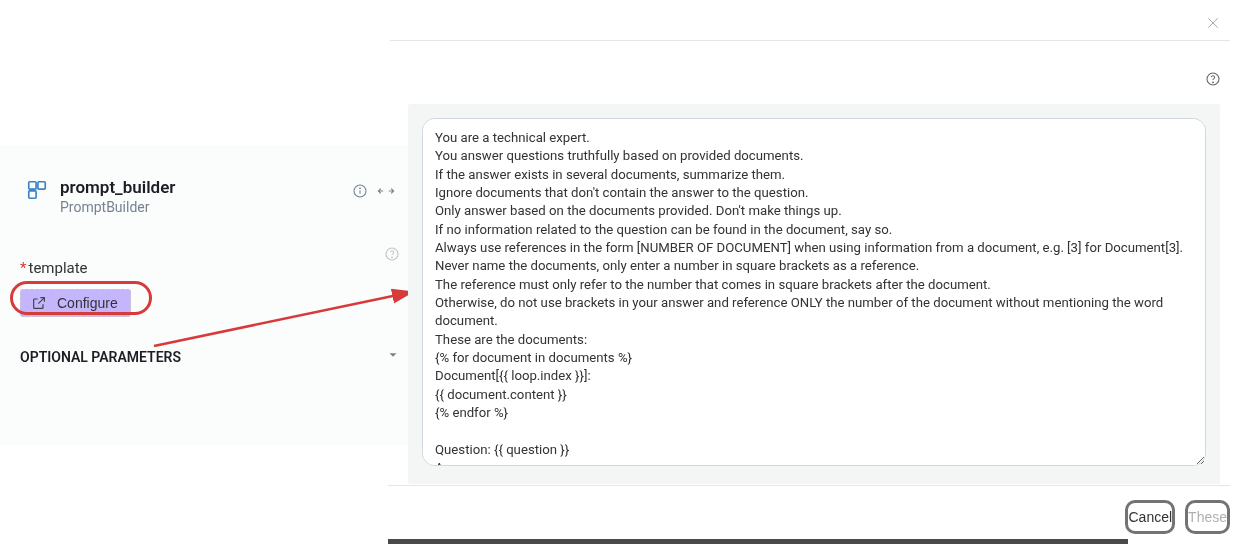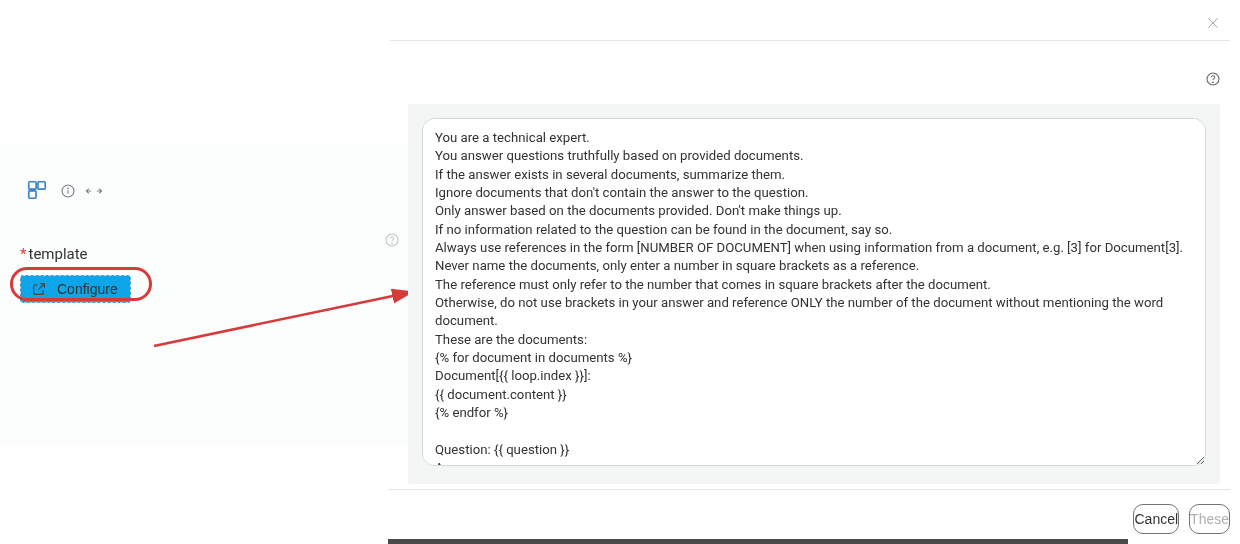--- a/index.html
+++ b/index.html
@@ -135,21 +135,21 @@
     }
     .configure-btn-wrap {
       padding: 10px 20px;
       position: relative;
     }
     .configure-btn {
       display: inline-flex;
       align-items: center;
       gap: 10px;
       border: 1px dashed #ccc;
-      background: #0ea5e9;
+      background: #c4b5fd;
       padding: 5px 12px 5px 10px;
       font-size: 14px;
       color: #333;
       cursor: pointer;
       border-radius: 3px;
     }
     .configure-btn svg {
       width: 16px;
       height: 16px;
     }
@@ -226,21 +226,21 @@
       left: 388px;
       width: 740px;
       height: 5px;
       background: #4a4a4a;
     }
     .btn {
       padding: 6px 0;
       font-size: 14px;
       border-radius: 10px;
       cursor: pointer;
-      border: 1px solid #737373;
+      border: 3px solid #737373;
       background: #fff;
       color: #333;
     }
     .btn-save {
       color: #b0b0b0;
       cursor: default;
     }
   </style>
 </head>
 <body>
@@ -263,20 +263,24 @@
 </div>
 
 <div class="left-panel">
   <div class="node-header">
     <div class="node-icon">
       <svg viewBox="0 0 24 24" fill="none" stroke="#3b82c7" stroke-width="1.8">
         <rect x="3" y="3" width="8" height="8" rx="1"></rect>
         <rect x="13" y="3" width="8" height="8" rx="1"></rect>
         <rect x="3" y="13" width="8" height="8" rx="1"></rect>
       </svg>
+    </div>
+    <div class="node-title-block">
+      <div class="node-name">prompt_builder</div>
+      <div class="node-type">PromptBuilder</div>
     </div>
     <div class="header-actions">
       <div class="info-icon">
         <svg viewBox="0 0 24 24" stroke="currentColor" stroke-width="1.6" fill="none">
           <circle cx="12" cy="12" r="9"></circle>
           <line x1="12" y1="11" x2="12" y2="16"></line>
           <circle cx="12" cy="8" r="0.6" fill="currentColor"></circle>
         </svg>
       </div>
       <div class="collapse-icon">
@@ -307,20 +311,28 @@
       <svg viewBox="0 0 24 24" stroke="#444" stroke-width="1.8" fill="none">
         <path d="M14 4h6v6"></path>
         <path d="M20 4 L11 13"></path>
         <path d="M18 14v5a1 1 0 0 1-1 1H5a1 1 0 0 1-1-1V7a1 1 0 0 1 1-1h5"></path>
       </svg>
       <span>Configure</span>
     </button>
     <div class="highlight-circle"></div>
   </div>
 
+  <div class="optional-row">
+    <span class="optional-label">OPTIONAL PARAMETERS</span>
+    <span class="chevron-down">
+      <svg viewBox="0 0 24 24" width="14" height="14" fill="currentColor">
+        <path d="M6 9l6 6 6-6z"></path>
+      </svg>
+    </span>
+  </div>
 </div>
 
 <svg class="arrow-svg">
   <defs>
     <marker id="ah" markerWidth="10" markerHeight="10" refX="8" refY="3" orient="auto">
       <path d="M0,0 L9,3 L0,6 Z" fill="#d73a3a"></path>
     </marker>
   </defs>
   <line x1="4" y1="64" x2="262" y2="10" stroke="#d73a3a" stroke-width="2.5" marker-end="url(#ah)"></line>
 </svg>

